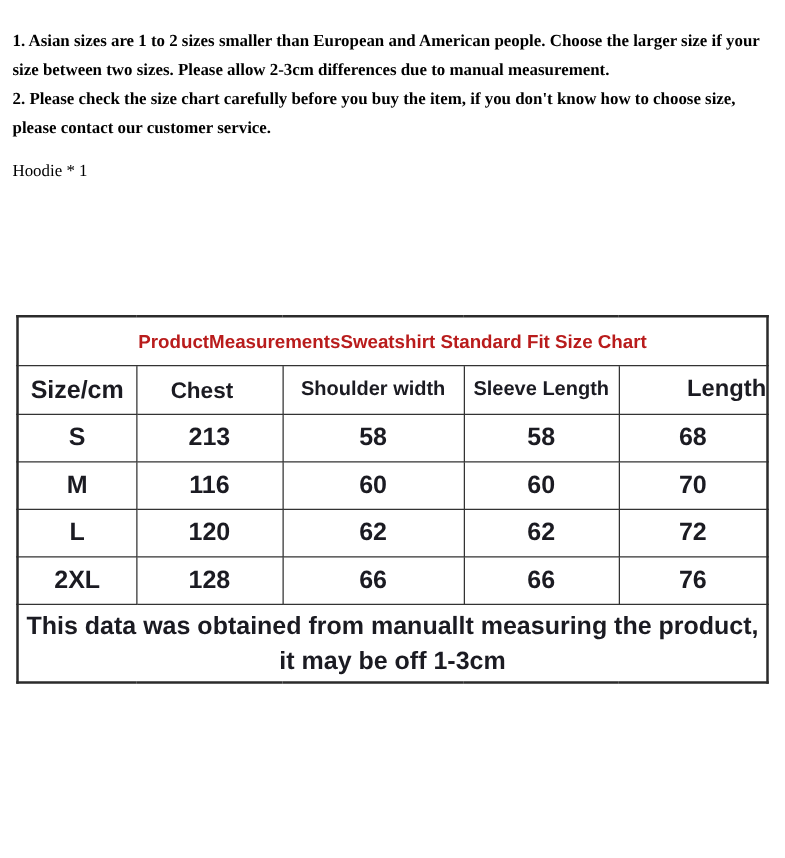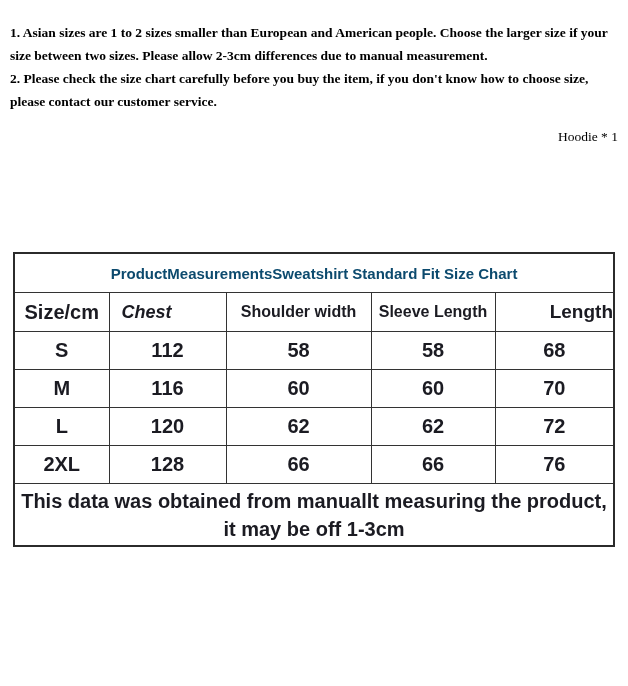--- a/index.html
+++ b/index.html
@@ -33,21 +33,20 @@
   .note-block p {
     margin: 0;
   }
   .packing-heading {
     margin-top: 26px;
   }
   .packing-item {
     margin: 16px 0 0 0;
     font-size: 13.5px;
     line-height: 16px;
-    text-align: right;
   }
   table.size-chart {
     margin: 107px 0 0 3px;
     width: 600px;
     border-collapse: collapse;
     table-layout: fixed;
     font-family: "Liberation Sans", sans-serif;
     font-weight: bold;
     color: #1b1b22;
   }
@@ -64,21 +63,21 @@
     font-size: 15px;
     text-align: center;
     vertical-align: middle;
   }
   tr.cols th {
     height: 38px;
     vertical-align: middle;
     text-align: center;
   }
   tr.cols th.col-0 { font-size: 20px; }
-  tr.cols th.col-1 { font-size: 18px; text-align: left; padding-left: 12px; font-style: italic; }
+  tr.cols th.col-1 { font-size: 18px; text-align: left; padding-left: 27px; }
   tr.cols th.col-2 { font-size: 16px; }
   tr.cols th.col-3 { font-size: 16px; }
   tr.cols th.col-4 { font-size: 19px; text-align: right; padding-left: 16px; }
   tbody td {
     height: 37px;
     font-size: 20px;
     text-align: center;
     vertical-align: middle;
   }
   td.footer-cell {
@@ -106,34 +105,34 @@
   <table class="size-chart">
     <colgroup>
       <col style="width:95px">
       <col style="width:117px">
       <col style="width:145px">
       <col style="width:124px">
       <col style="width:119px">
     </colgroup>
     <thead>
       <tr>
-        <th colspan="5" class="chart-title" style="color:#0c4a6e">ProductMeasurementsSweatshirt Standard Fit Size Chart</th>
+        <th colspan="5" class="chart-title" style="color:#b91c1c">ProductMeasurementsSweatshirt Standard Fit Size Chart</th>
       </tr>
       <tr class="cols">
         <th class="col-0">Size/cm</th>
         <th class="col-1">Chest</th>
         <th class="col-2">Shoulder width</th>
         <th class="col-3">Sleeve Length</th>
         <th class="col-4">Length</th>
       </tr>
     </thead>
     <tbody>
       <tr>
         <td>S</td>
-        <td>112</td>
+        <td>213</td>
         <td>58</td>
         <td>58</td>
         <td>68</td>
       </tr>
       <tr>
         <td>M</td>
         <td>116</td>
         <td>60</td>
         <td>60</td>
         <td>70</td>

